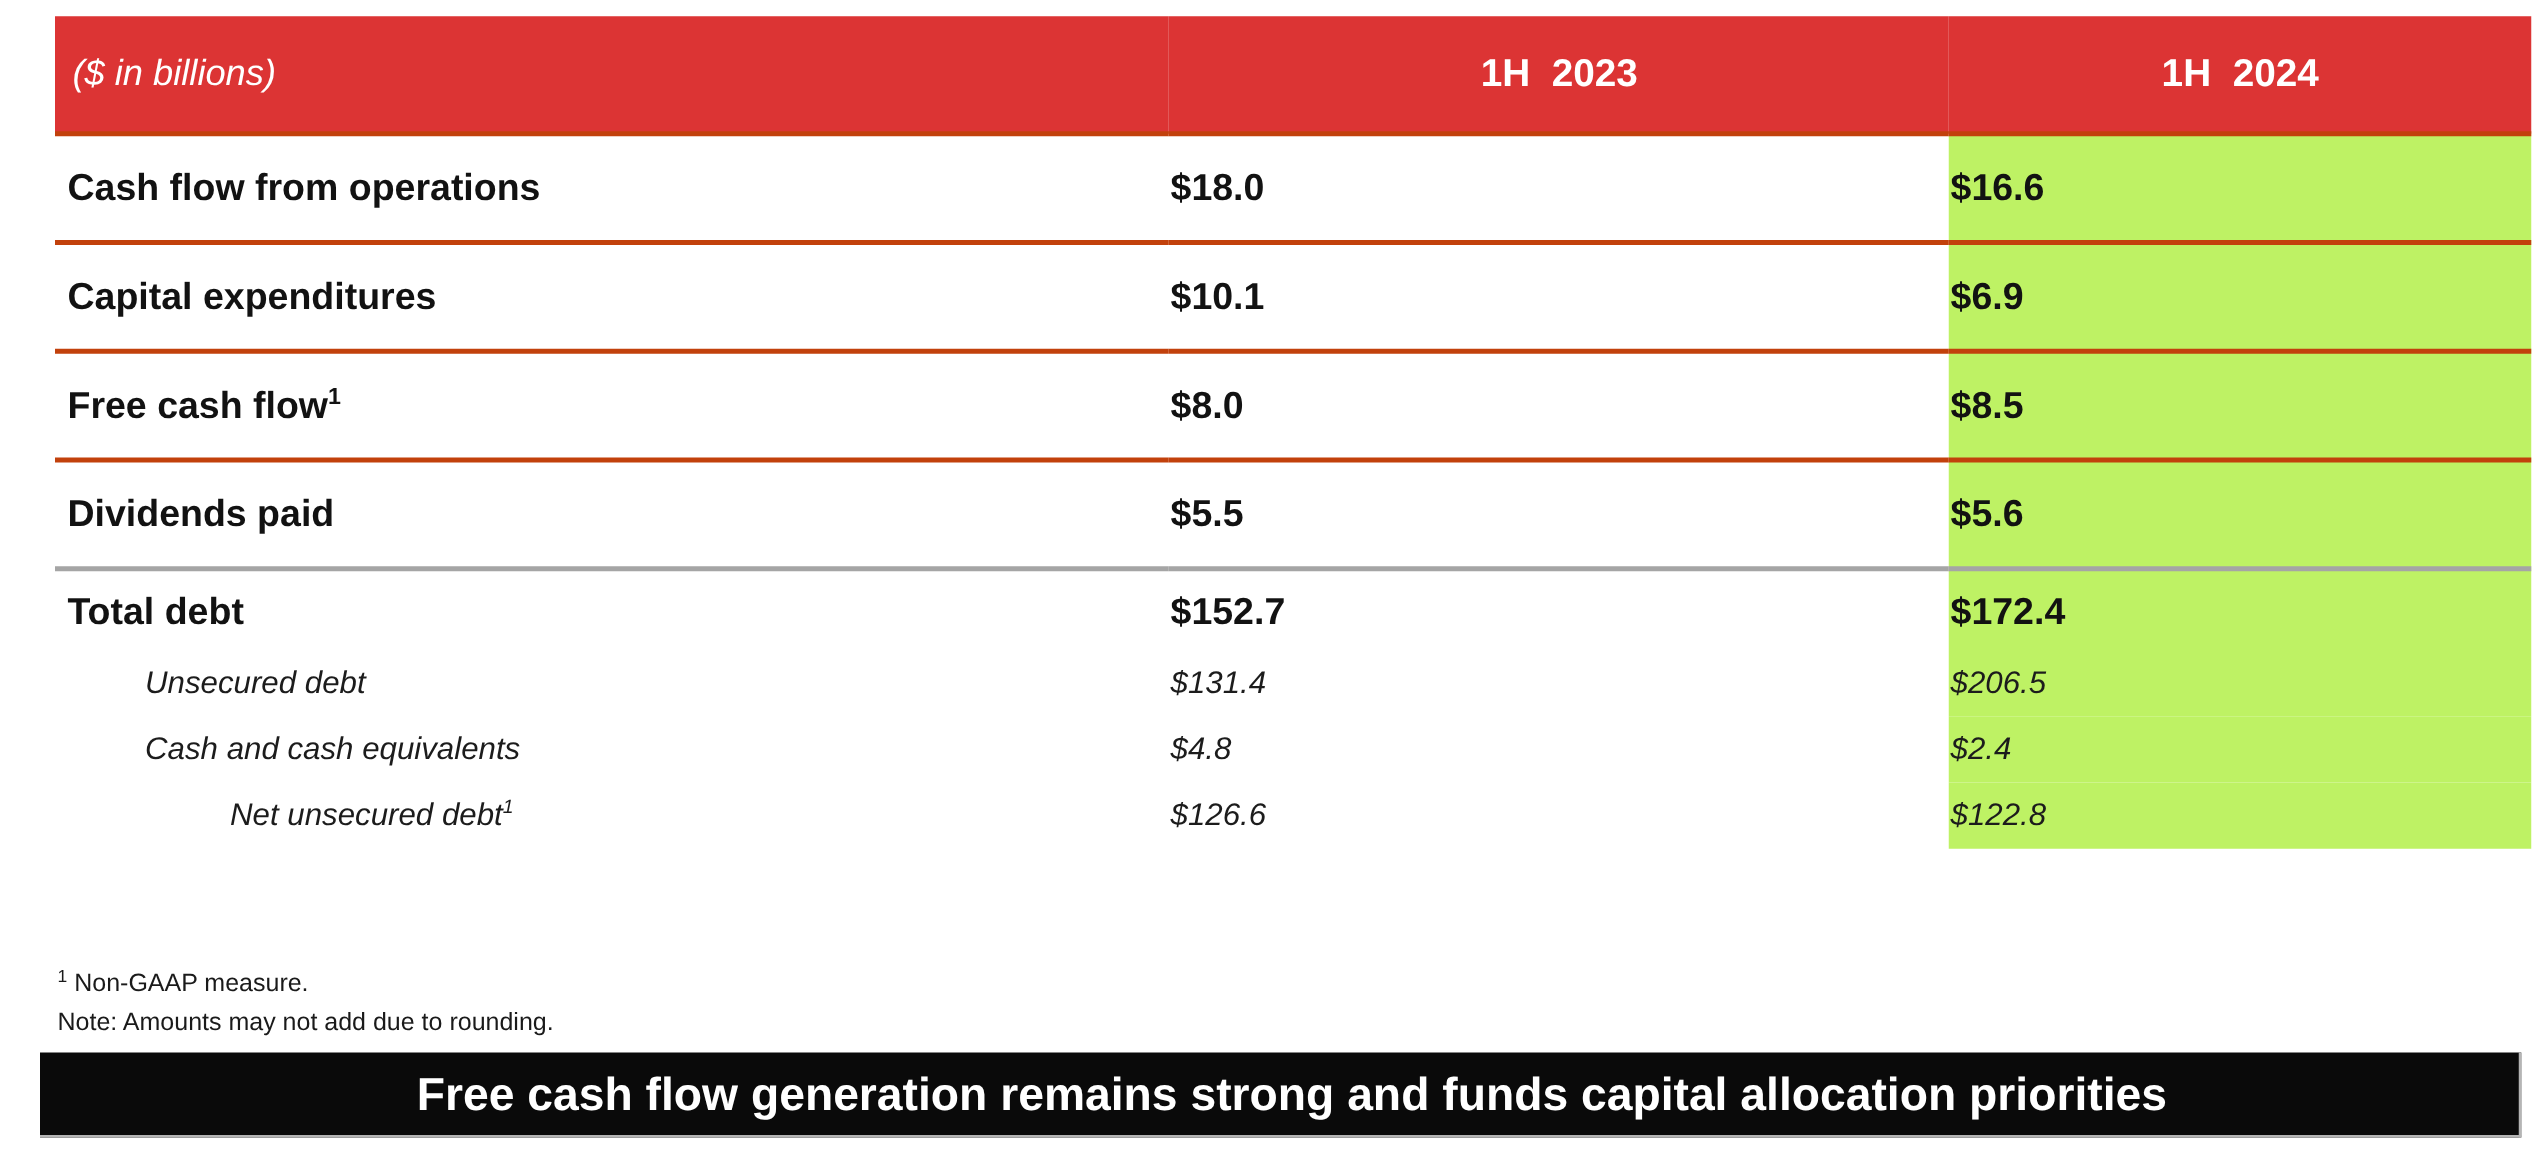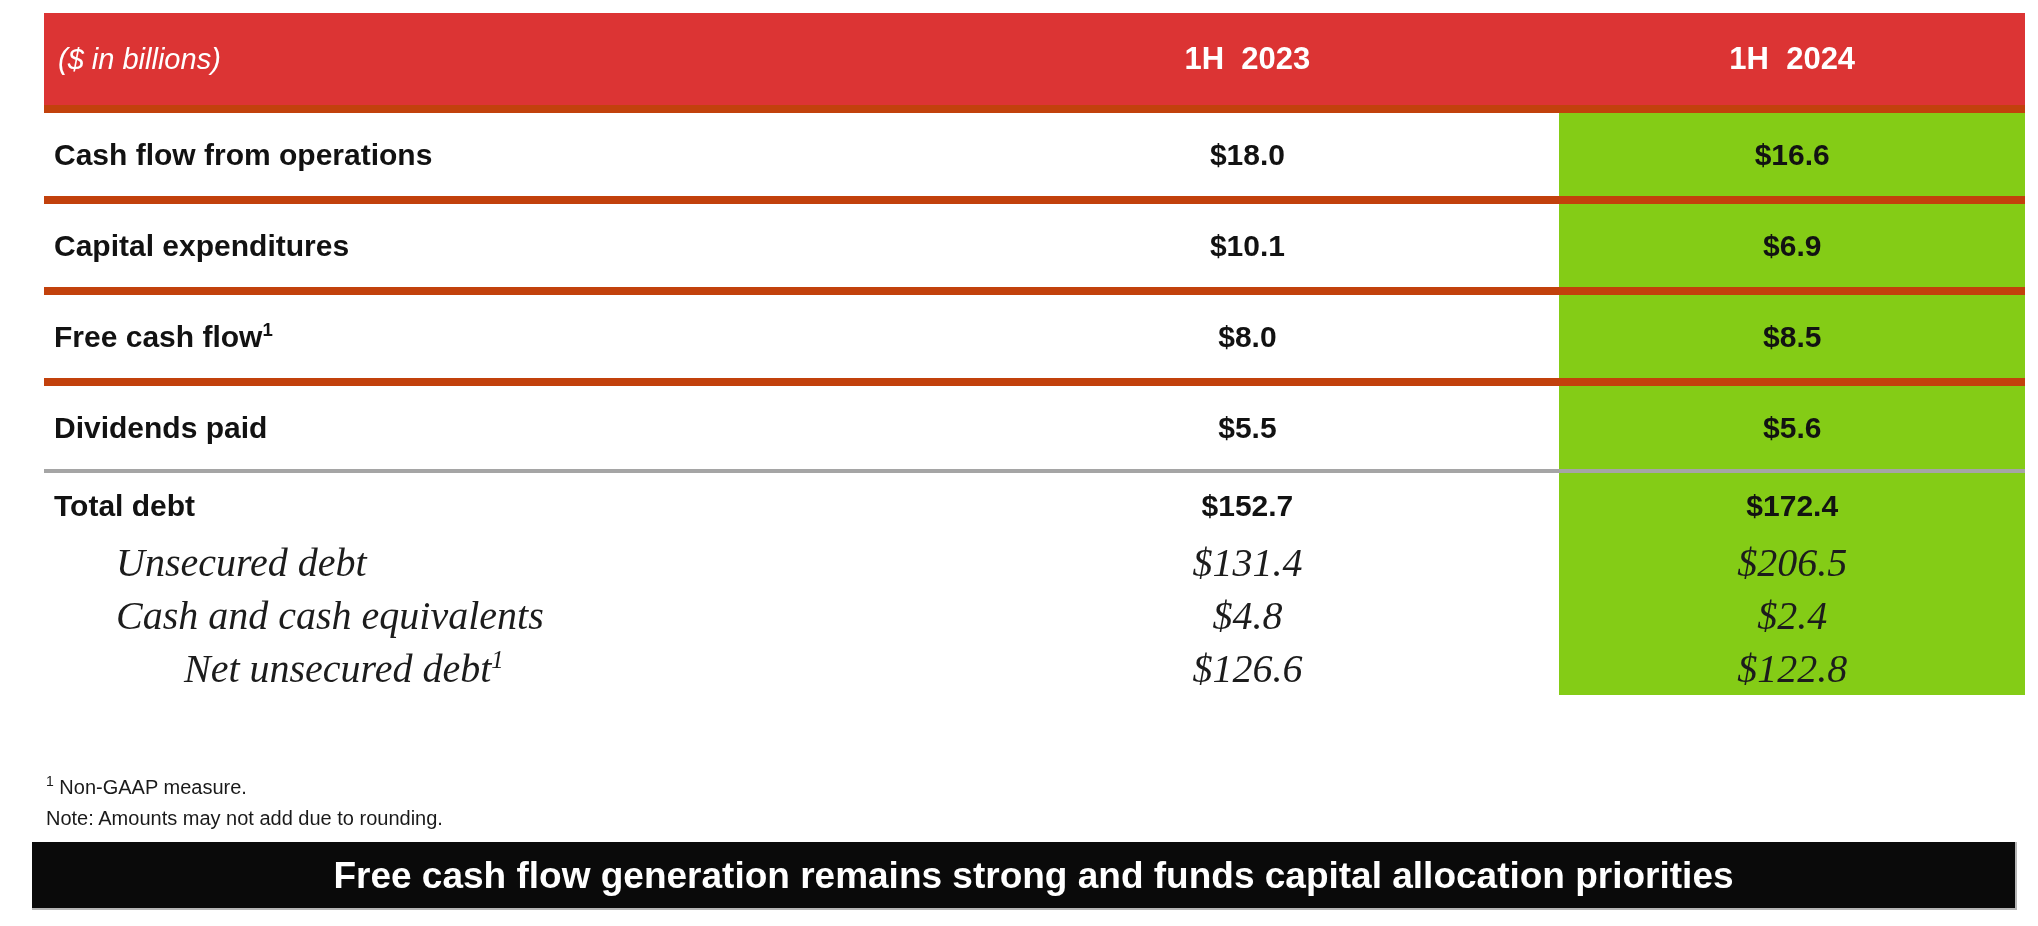--- a/index.html
+++ b/index.html
@@ -41,55 +41,54 @@
     padding-left: 14px;
   }
   .hdr th.colhead {
     text-align: center;
     font-weight: 700;
     font-size: 31px;
     white-space: pre;
   }
 
   td { vertical-align: middle; }
-  .gray { background: #84cc16; }
+  .gray { background: #bef264; }
 
   tr.data td {
-    border-top: 8px solid #c2410c;
+    border-top: 4px solid #c2410c;
     height: 81px;
   }
   tr.last td { border-bottom: 4px solid #A5A5A5; }
 
   td.label {
     text-align: left;
     font-weight: 700;
     font-size: 30px;
     color: #121212;
     padding-left: 10px;
   }
   td.val {
-    text-align: center;
+    text-align: left;
     font-weight: 700;
     font-size: 30px;
     color: #121212;
   }
 
   tr.sec-main td {
     border-top: 4px solid #A5A5A5;
     height: 58px;
     padding-top: 4px;
   }
   tr.sec-sub td { height: 51px; border: none; }
   tr.sec-sub td.label,
   tr.sec-sub td.val {
     font-weight: 400;
     font-style: italic;
-    font-size: 40px;
+    font-size: 25px;
     color: #1c1c1c;
-    font-family: Liberation Serif, serif;
   }
   td.indent1 { padding-left: 72px; }
   td.indent2 { padding-left: 140px; }
 
   sup.fn {
     font-size: 0.62em;
     vertical-align: super;
     line-height: 0;
   }
 

